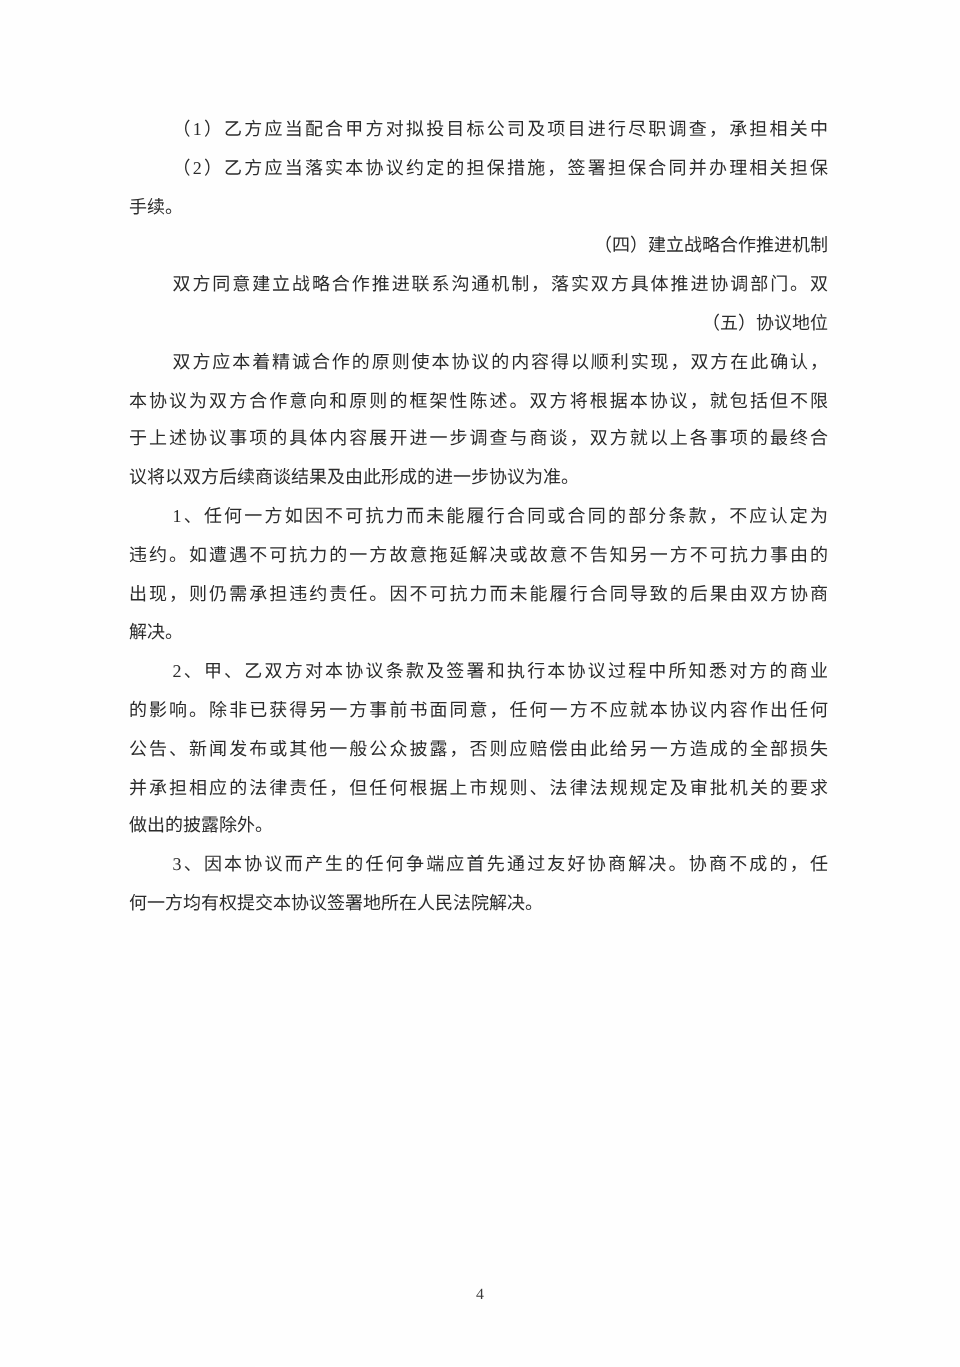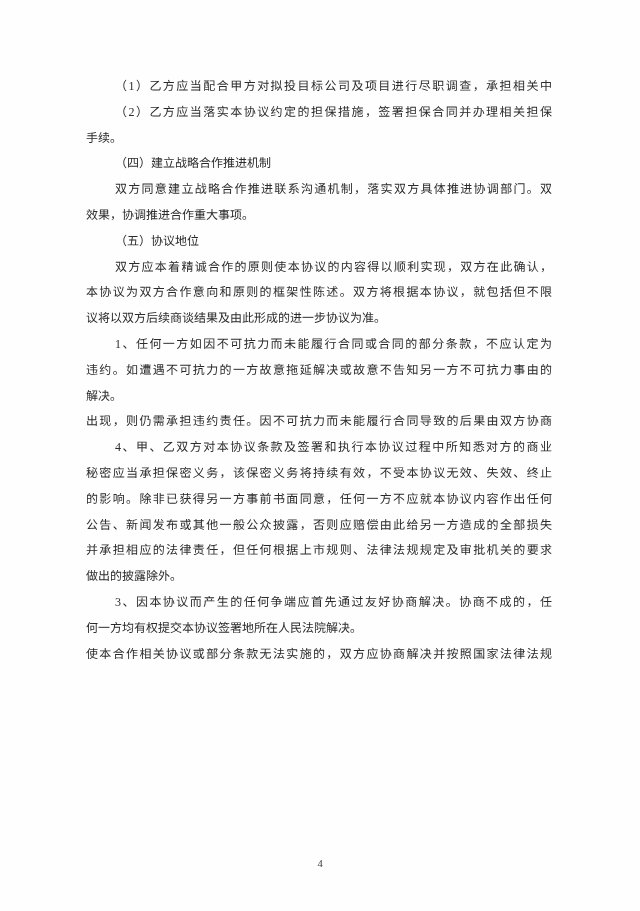--- a/index.html
+++ b/index.html
@@ -31,20 +31,21 @@
     text-align: left;
   }
   .ln.just {
     white-space: normal;
     overflow: hidden;
     text-align: justify;
     text-align-last: justify;
   }
   .ln.ind {
     text-indent: 29px;
+    text-align: right;
   }
   .pagenum {
     position: absolute;
     left: 0;
     top: 858px;
     width: 100%;
     text-align: center;
     font-size: 10.5px;
     color: #3a3a3a;
     font-family: "Liberation Serif", "DejaVu Serif", serif;
@@ -53,33 +54,31 @@
 </head>
 <body>
 
 <div class="page">
   <div class="content">
     <div class="ln ind just">（1）乙方应当配合甲方对拟投目标公司及项目进行尽职调查，承担相关中</div>
     <div class="ln ind just">（2）乙方应当落实本协议约定的担保措施，签署担保合同并办理相关担保</div>
     <div class="ln">手续。</div>
     <div class="ln ind">（四）建立战略合作推进机制</div>
     <div class="ln ind just">双方同意建立战略合作推进联系沟通机制，落实双方具体推进协调部门。双</div>
-    <div class="ln">效果，协调推进合作重大事项。</div>
     <div class="ln ind">（五）协议地位</div>
     <div class="ln ind just">双方应本着精诚合作的原则使本协议的内容得以顺利实现，双方在此确认，</div>
     <div class="ln just">本协议为双方合作意向和原则的框架性陈述。双方将根据本协议，就包括但不限</div>
+    <div class="ln just">于上述协议事项的具体内容展开进一步调查与商谈，双方就以上各事项的最终合</div>
     <div class="ln">议将以双方后续商谈结果及由此形成的进一步协议为准。</div>
     <div class="ln ind just">1、任何一方如因不可抗力而未能履行合同或合同的部分条款，不应认定为</div>
     <div class="ln just">违约。如遭遇不可抗力的一方故意拖延解决或故意不告知另一方不可抗力事由的</div>
+    <div class="ln just">出现，则仍需承担违约责任。因不可抗力而未能履行合同导致的后果由双方协商</div>
     <div class="ln">解决。</div>
-    <div class="ln just">出现，则仍需承担违约责任。因不可抗力而未能履行合同导致的后果由双方协商</div>
-    <div class="ln ind just">4、甲、乙双方对本协议条款及签署和执行本协议过程中所知悉对方的商业</div>
-    <div class="ln just">秘密应当承担保密义务，该保密义务将持续有效，不受本协议无效、失效、终止</div>
+    <div class="ln ind just">2、甲、乙双方对本协议条款及签署和执行本协议过程中所知悉对方的商业</div>
     <div class="ln just">的影响。除非已获得另一方事前书面同意，任何一方不应就本协议内容作出任何</div>
     <div class="ln just">公告、新闻发布或其他一般公众披露，否则应赔偿由此给另一方造成的全部损失</div>
     <div class="ln just">并承担相应的法律责任，但任何根据上市规则、法律法规规定及审批机关的要求</div>
     <div class="ln">做出的披露除外。</div>
     <div class="ln ind just">3、因本协议而产生的任何争端应首先通过友好协商解决。协商不成的，任</div>
     <div class="ln">何一方均有权提交本协议签署地所在人民法院解决。</div>
-    <div class="ln just">使本合作相关协议或部分条款无法实施的，双方应协商解决并按照国家法律法规</div>
   </div>
   <div class="pagenum">4</div>
 </div>
 
 </body></html>

